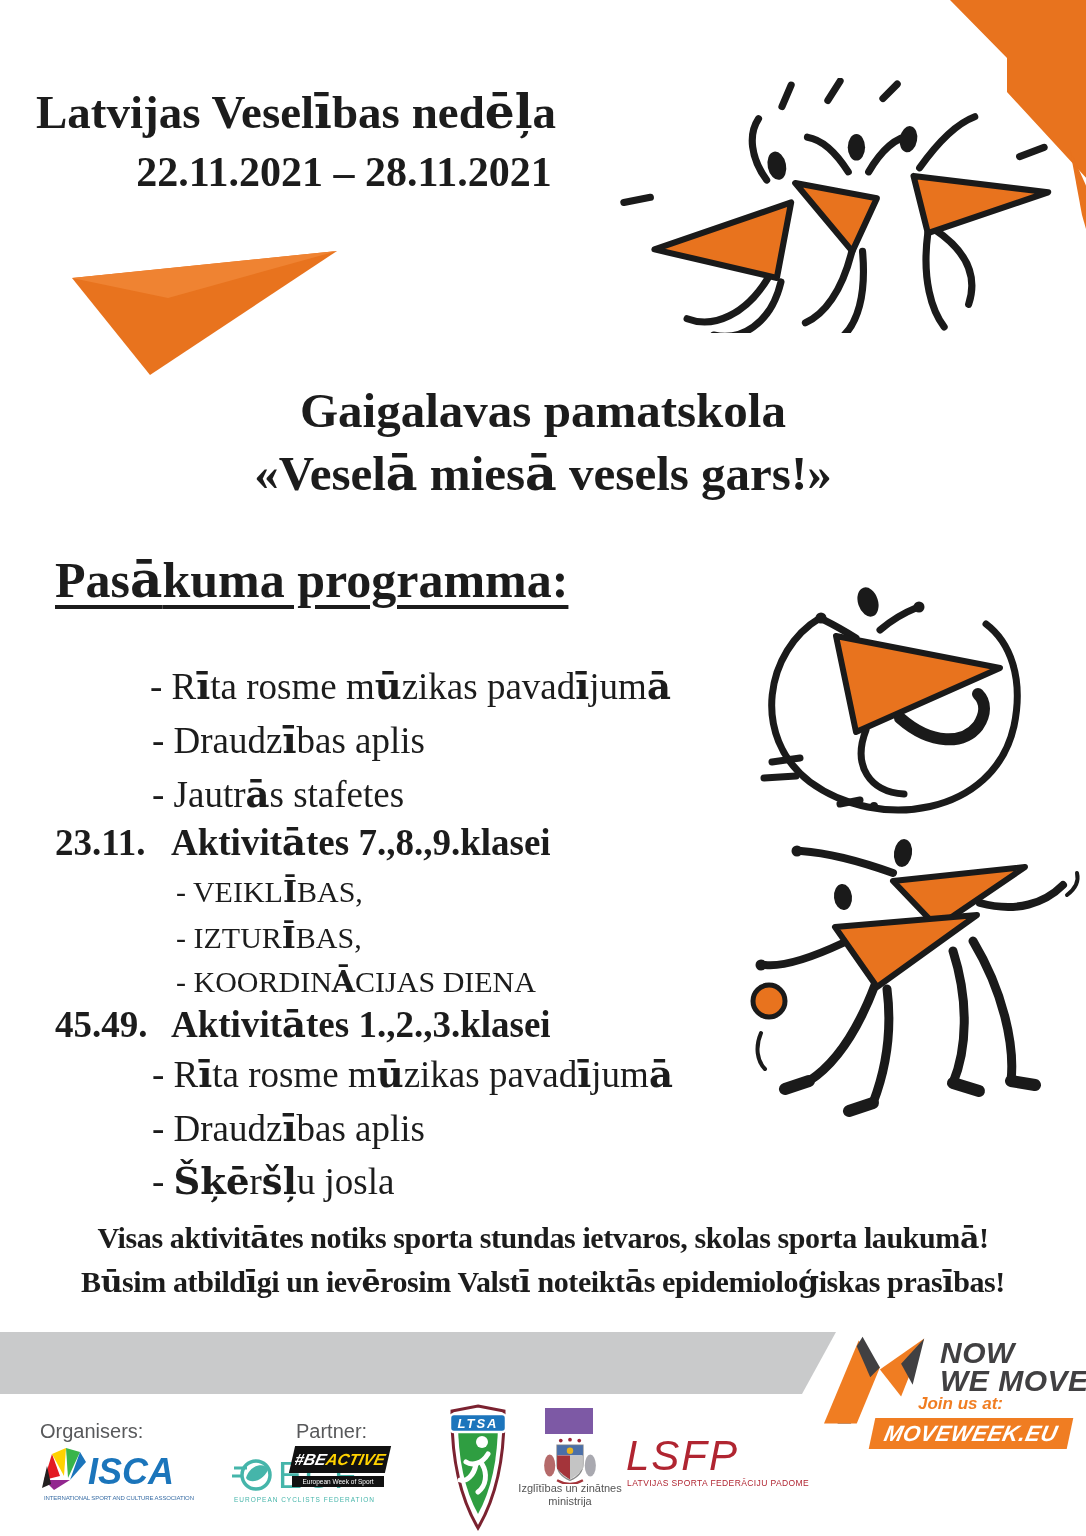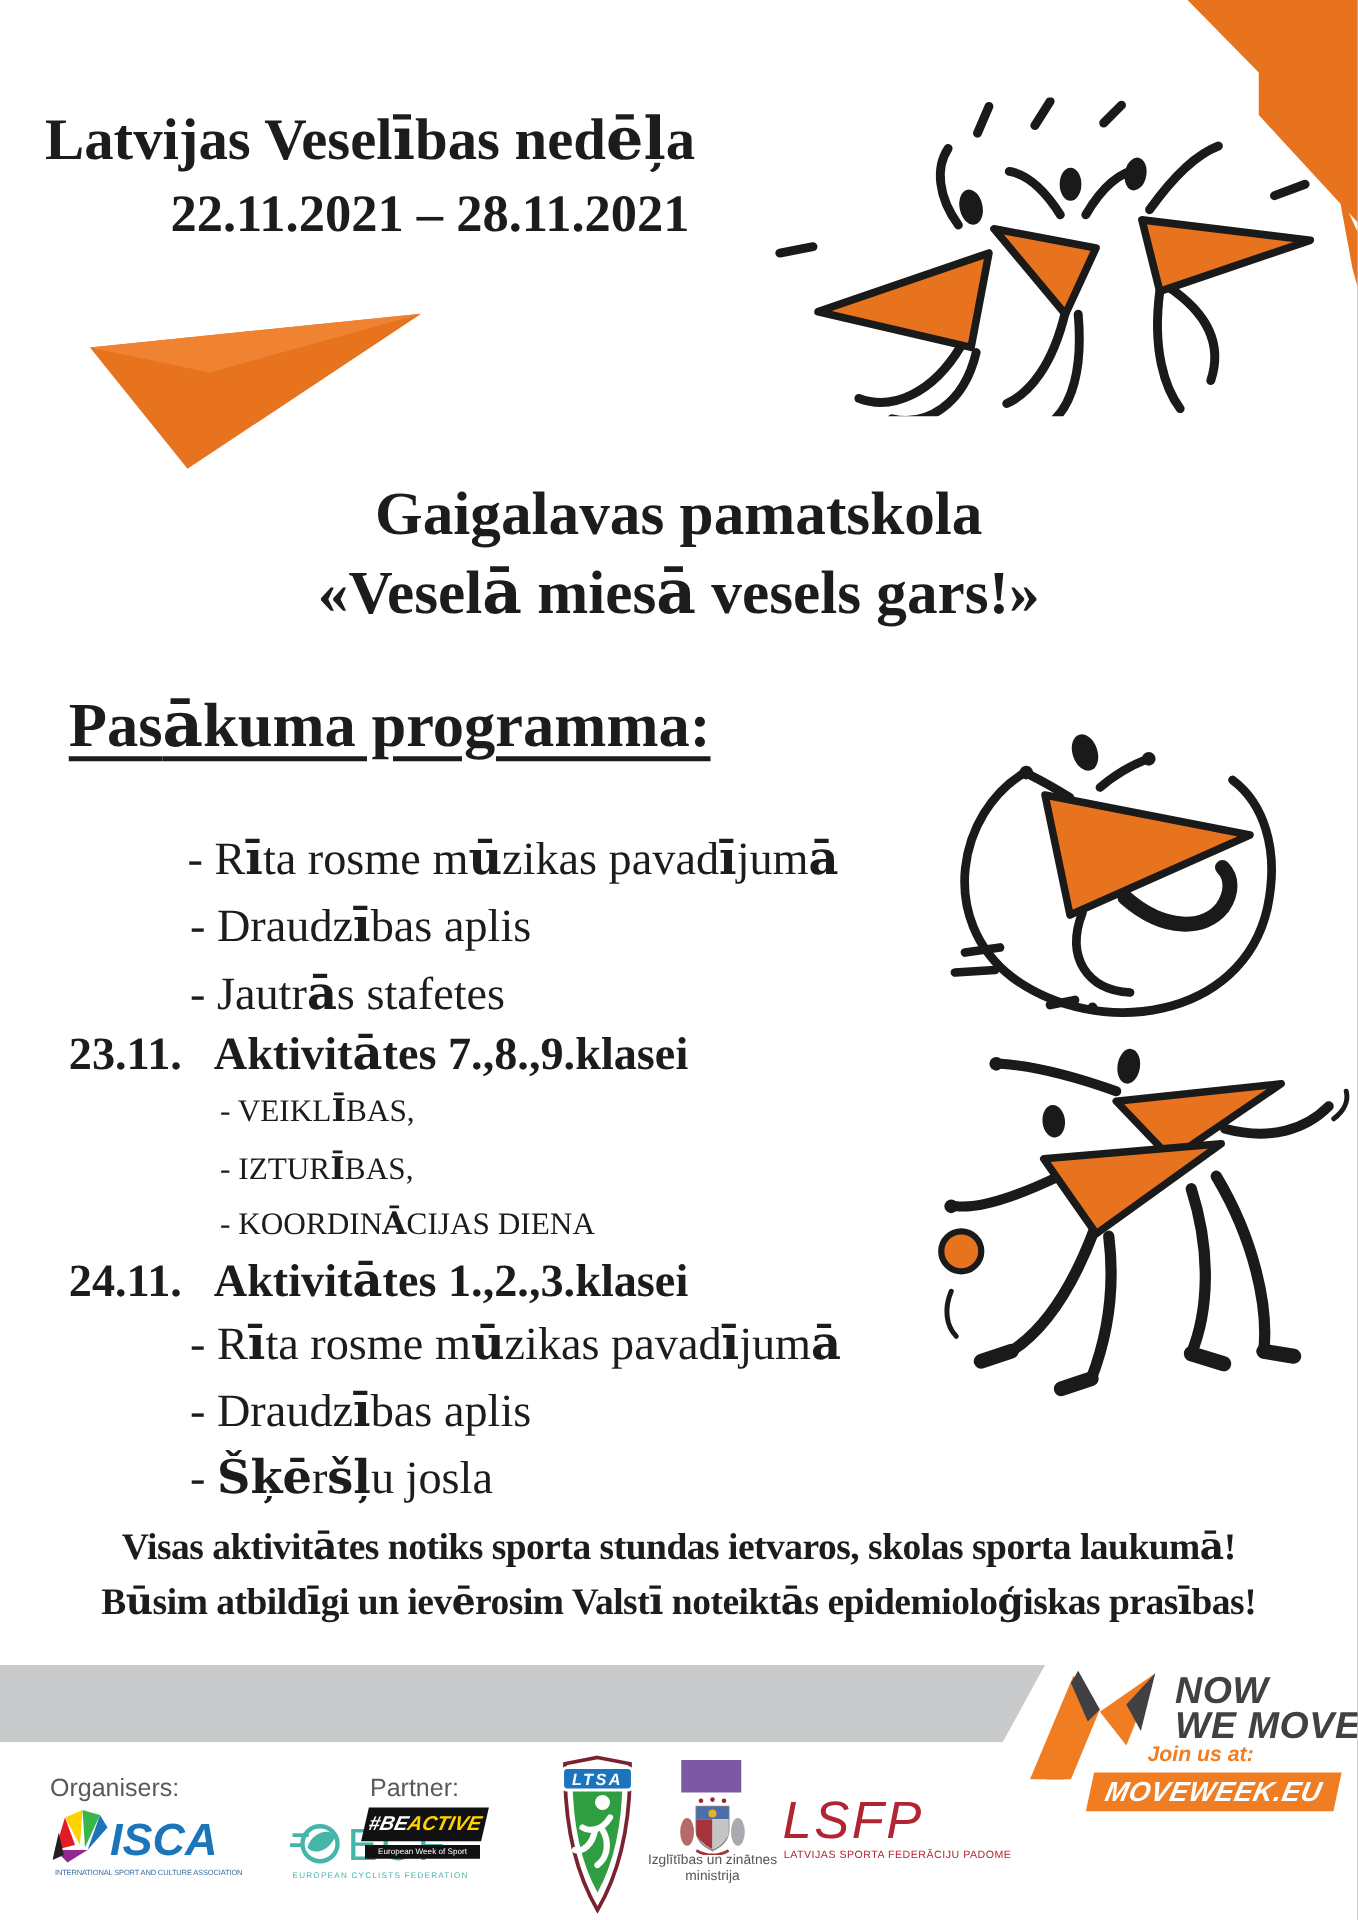--- a/index.html
+++ b/index.html
@@ -10,21 +10,21 @@
   .dia{font-family:"DejaVu Serif",serif;font-weight:bold;}
   
   .title{left:36px;top:84px;font-size:47px;font-weight:bold;}
   .dates{left:38px;top:148px;width:612px;text-align:center;font-size:42px;font-weight:bold;}
   .school{left:143px;top:380px;width:800px;text-align:center;font-size:49px;font-weight:bold;line-height:62px;white-space:nowrap;}
   .heading{left:55px;top:550px;font-size:50px;font-weight:bold;text-decoration:underline;
            text-decoration-thickness:4px;text-underline-offset:8px;}
   .dayline{font-size:37px;font-weight:bold;}
   .dayline .date{display:inline-block;width:116px;}
   .bullet{font-size:37px;}
-  .bullet-caps{font-size:25px;}
+  .bullet-caps{font-size:30px;}
   .notice{left:0;width:1086px;text-align:center;font-size:30px;font-weight:bold;letter-spacing:-0.4px;}
   
   .graybar{left:0;top:1332px;width:836px;height:62px;background:#c9cacb;
            clip-path:polygon(0 0,100% 0,calc(100% - 34px) 100%,0 100%);}
   
   .small-label{font-size:20px;color:#58595b;}
   
   .nwm-line{color:#414042;font-weight:bold;font-style:italic;font-size:30px;letter-spacing:.5px;line-height:30px;}
   .join{color:#f07d22;font-weight:bold;font-style:italic;font-size:17px;}
   .mweek-box{left:872px;top:1418px;width:198px;height:31px;background:#f07d22;transform:skewX(-12deg);
@@ -160,21 +160,21 @@
   <div class="abs bullet" style="left:152px;top:772px;">- Jautr<span class="dia">ā</span>s stafetes</div>
 
   <div class="abs dayline" style="left:55px;top:820px;">
     <span class="date">23.11.</span><span>Aktivit<span class="dia">ā</span>tes 7.,8.,9.klasei</span>
   </div>
   <div class="abs bullet-caps" style="left:176px;top:874px;">- VEIKL<span class="dia">Ī</span>BAS,</div>
   <div class="abs bullet-caps" style="left:176px;top:920px;">- IZTUR<span class="dia">Ī</span>BAS,</div>
   <div class="abs bullet-caps" style="left:176px;top:964px;">- KOORDIN<span class="dia">Ā</span>CIJAS DIENA</div>
 
   <div class="abs dayline" style="left:55px;top:1002px;">
-    <span class="date">24.11.</span><span>Aktivit<span class="dia">ā</span>tes 1.,2.,3.klasei</span>
+    <span class="date">45.49.</span><span>Aktivit<span class="dia">ā</span>tes 1.,2.,3.klasei</span>
   </div>
   <div class="abs bullet" style="left:152px;top:1052px;">- R<span class="dia">ī</span>ta rosme m<span class="dia">ū</span>zikas pavad<span class="dia">ī</span>jum<span class="dia">ā</span></div>
   <div class="abs bullet" style="left:152px;top:1106px;">- Draudz<span class="dia">ī</span>bas aplis</div>
   <div class="abs bullet" style="left:152px;top:1159px;">- <span class="dia">Š</span><span class="dia">ķ</span><span class="dia">ē</span>r<span class="dia">š</span><span class="dia">ļ</span>u josla</div>
 
   <div class="abs notice" style="top:1220px;">Visas aktivit<span class="dia">ā</span>tes notiks sporta stundas ietvaros, skolas sporta laukum<span class="dia">ā</span>!</div>
   <div class="abs notice" style="top:1264px;">B<span class="dia">ū</span>sim atbild<span class="dia">ī</span>gi un iev<span class="dia">ē</span>rosim Valst<span class="dia">ī</span> noteikt<span class="dia">ā</span>s epidemiolo<span class="dia">ģ</span>iskas pras<span class="dia">ī</span>bas!</div>
 
   <div class="abs graybar"></div>
 

